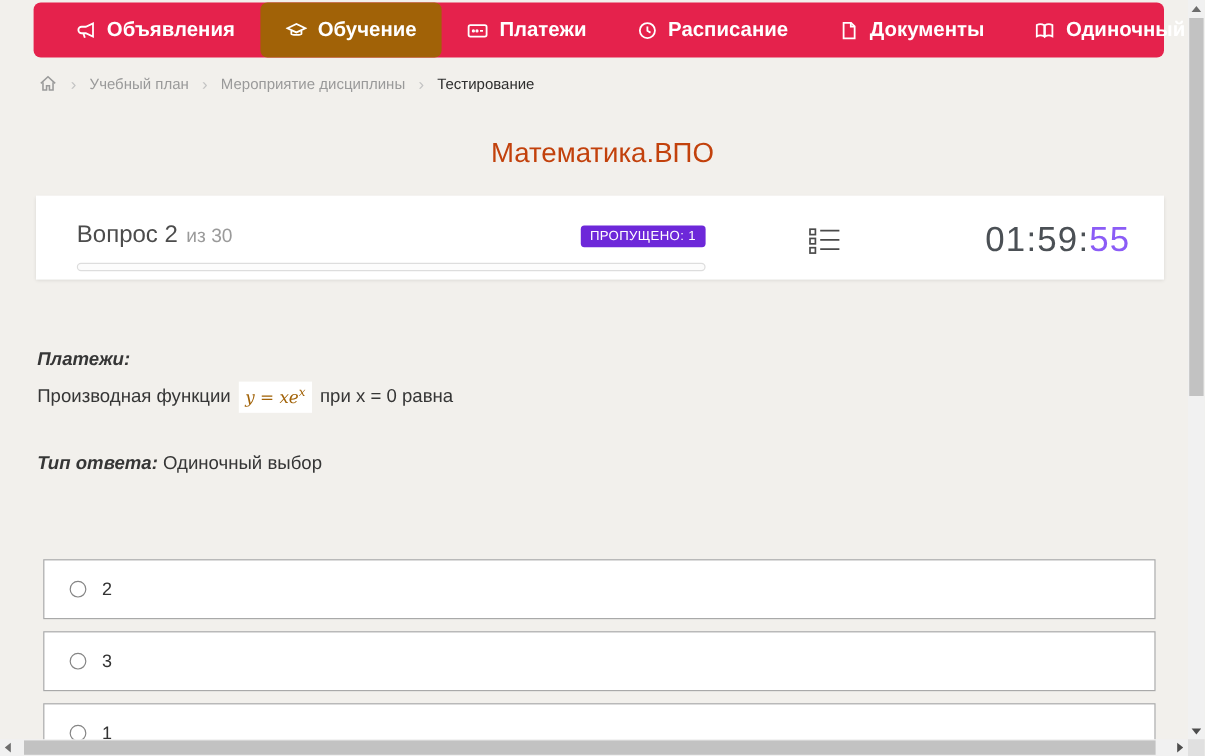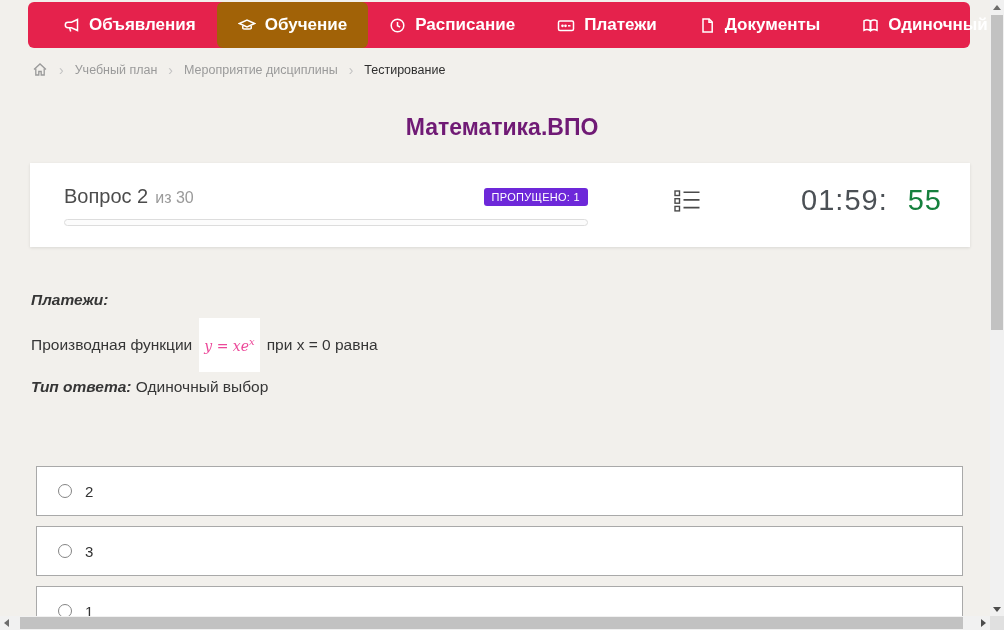--- a/index.html
+++ b/index.html
@@ -30,53 +30,53 @@
     display:flex; align-items:center; gap:11px;
     font-size:12.5px; color:#9a9a9a;
   }
   .crumb { color:#9a9a9a; text-decoration:none; cursor:pointer; }
   .crumb.current { color:#2e2e2e; cursor:default; }
   .crumb-sep { color:#c3c3c3; font-size:14px; line-height:1; }
   .home-ic { display:flex; align-items:center; }
   
   .page-title {
     position:absolute; left:0; top:114px; width:1004px;
-    text-align:center; font-size:23px; font-weight:bold; color:#701a75;
+    text-align:center; font-size:23px; font-weight:normal; color:#c2410c;
   }
   
   .qcard {
-    position:absolute; left:30px; top:163px; width:940px; height:84px;
+    position:absolute; left:30px; top:163px; width:940px; height:70px;
     background:#fff; box-shadow:0 1px 3px rgba(0,0,0,.10);
   }
   .qcard-left { position:absolute; left:34px; top:22px; width:524px; }
   .qcard-row1 { display:flex; align-items:baseline; }
   .q-num { font-size:20px; color:#4c4c4c; }
   .q-of  { font-size:16px; color:#9a9a9a; margin-left:7px; }
   .q-badge {
     margin-left:auto; background:#6d28d9; color:#fff;
     font-size:11px; font-weight:normal; letter-spacing:.3px;
     padding:3px 8px; border-radius:3px; align-self:center;
   }
   .q-progress {
     margin-top:11px; height:7px; border:1px solid #ddd; border-radius:4px;
     background:#fcfcfc;
   }
   .q-list-btn { position:absolute; left:644px; top:27px; cursor:pointer; }
   .q-timer {
     position:absolute; right:28px; top:21px;
     font-size:29px; color:#4b5055; letter-spacing:1px;
   }
-  .q-timer .secs { color:#15803d;margin-left:20px; }
+  .q-timer .secs { color:#8b5cf6; }
   
   .qbody { position:absolute; left:31px; top:291px; width:910px; font-size:15.5px; color:#363636; }
   .q-heading { font-weight:bold; font-style:italic; margin-bottom:9px; }
   .q-line { display:flex; align-items:center; gap:7px; }
   .formula {
-    background:#fff; padding:18px 5px;
-    font-family:"DejaVu Serif", serif; font-style:italic; font-size:14px; color:#ec4899;
+    background:#fff; padding:4px 5px;
+    font-family:"DejaVu Serif", serif; font-style:italic; font-size:14px; color:#a16207;
   }
   .formula sup { font-size:10px; }
   .answer-type { position:absolute; left:31px; top:378px; font-size:15.5px; color:#363636; }
   .answer-type .t-label { font-weight:bold; font-style:italic; }
   
   .options { position:absolute; left:36px; top:466px; width:927px; }
   .option {
     height:50px; background:#fff; border:1px solid #a9a9a9; margin-bottom:10px;
     display:flex; align-items:center; cursor:pointer;
   }
@@ -114,37 +114,37 @@
     <span class="nico">
       <svg width="18" height="17" viewBox="0 0 18 17" fill="none" stroke="#fff" stroke-width="1.5">
         <path d="M1.5 6.5L9 3l7.5 3.5L9 10z"></path>
         <path d="M4.8 8.7v2.6c0 1 8.4 1 8.4 0V8.7"></path>
       </svg>
     </span>
     <span>Обучение</span>
   </a>
   <a class="nav-item">
     <span class="nico">
-      <svg width="17" height="17" viewBox="0 0 17 17" fill="none" stroke="#fff" stroke-width="1.5">
-        <circle cx="8.5" cy="8.5" r="6.3"></circle>
-        <path d="M8.5 5v3.7l2.6 1.5"></path>
-      </svg>
-    </span>
-    <span>Расписание</span>
-  </a>
-  <a class="nav-item">
-    <span class="nico">
       <svg width="18" height="17" viewBox="0 0 18 17" fill="none" stroke="#fff" stroke-width="1.5">
         <rect x="1.5" y="4" width="15" height="9.5" rx="1.5"></rect>
         <circle cx="5.5" cy="8.8" r="0.6" fill="#fff"></circle>
         <circle cx="8.5" cy="8.8" r="0.6" fill="#fff"></circle>
         <path d="M11 8.8h2.5"></path>
       </svg>
     </span>
     <span>Платежи</span>
+  </a>
+  <a class="nav-item">
+    <span class="nico">
+      <svg width="17" height="17" viewBox="0 0 17 17" fill="none" stroke="#fff" stroke-width="1.5">
+        <circle cx="8.5" cy="8.5" r="6.3"></circle>
+        <path d="M8.5 5v3.7l2.6 1.5"></path>
+      </svg>
+    </span>
+    <span>Расписание</span>
   </a>
   <a class="nav-item">
     <span class="nico">
       <svg width="17" height="17" viewBox="0 0 17 17" fill="none" stroke="#fff" stroke-width="1.5">
         <path d="M4 2h6.2l3 3v10H4z"></path>
         <path d="M10 2v3.2h3.2"></path>
       </svg>
     </span>
     <span>Документы</span>
   </a>

